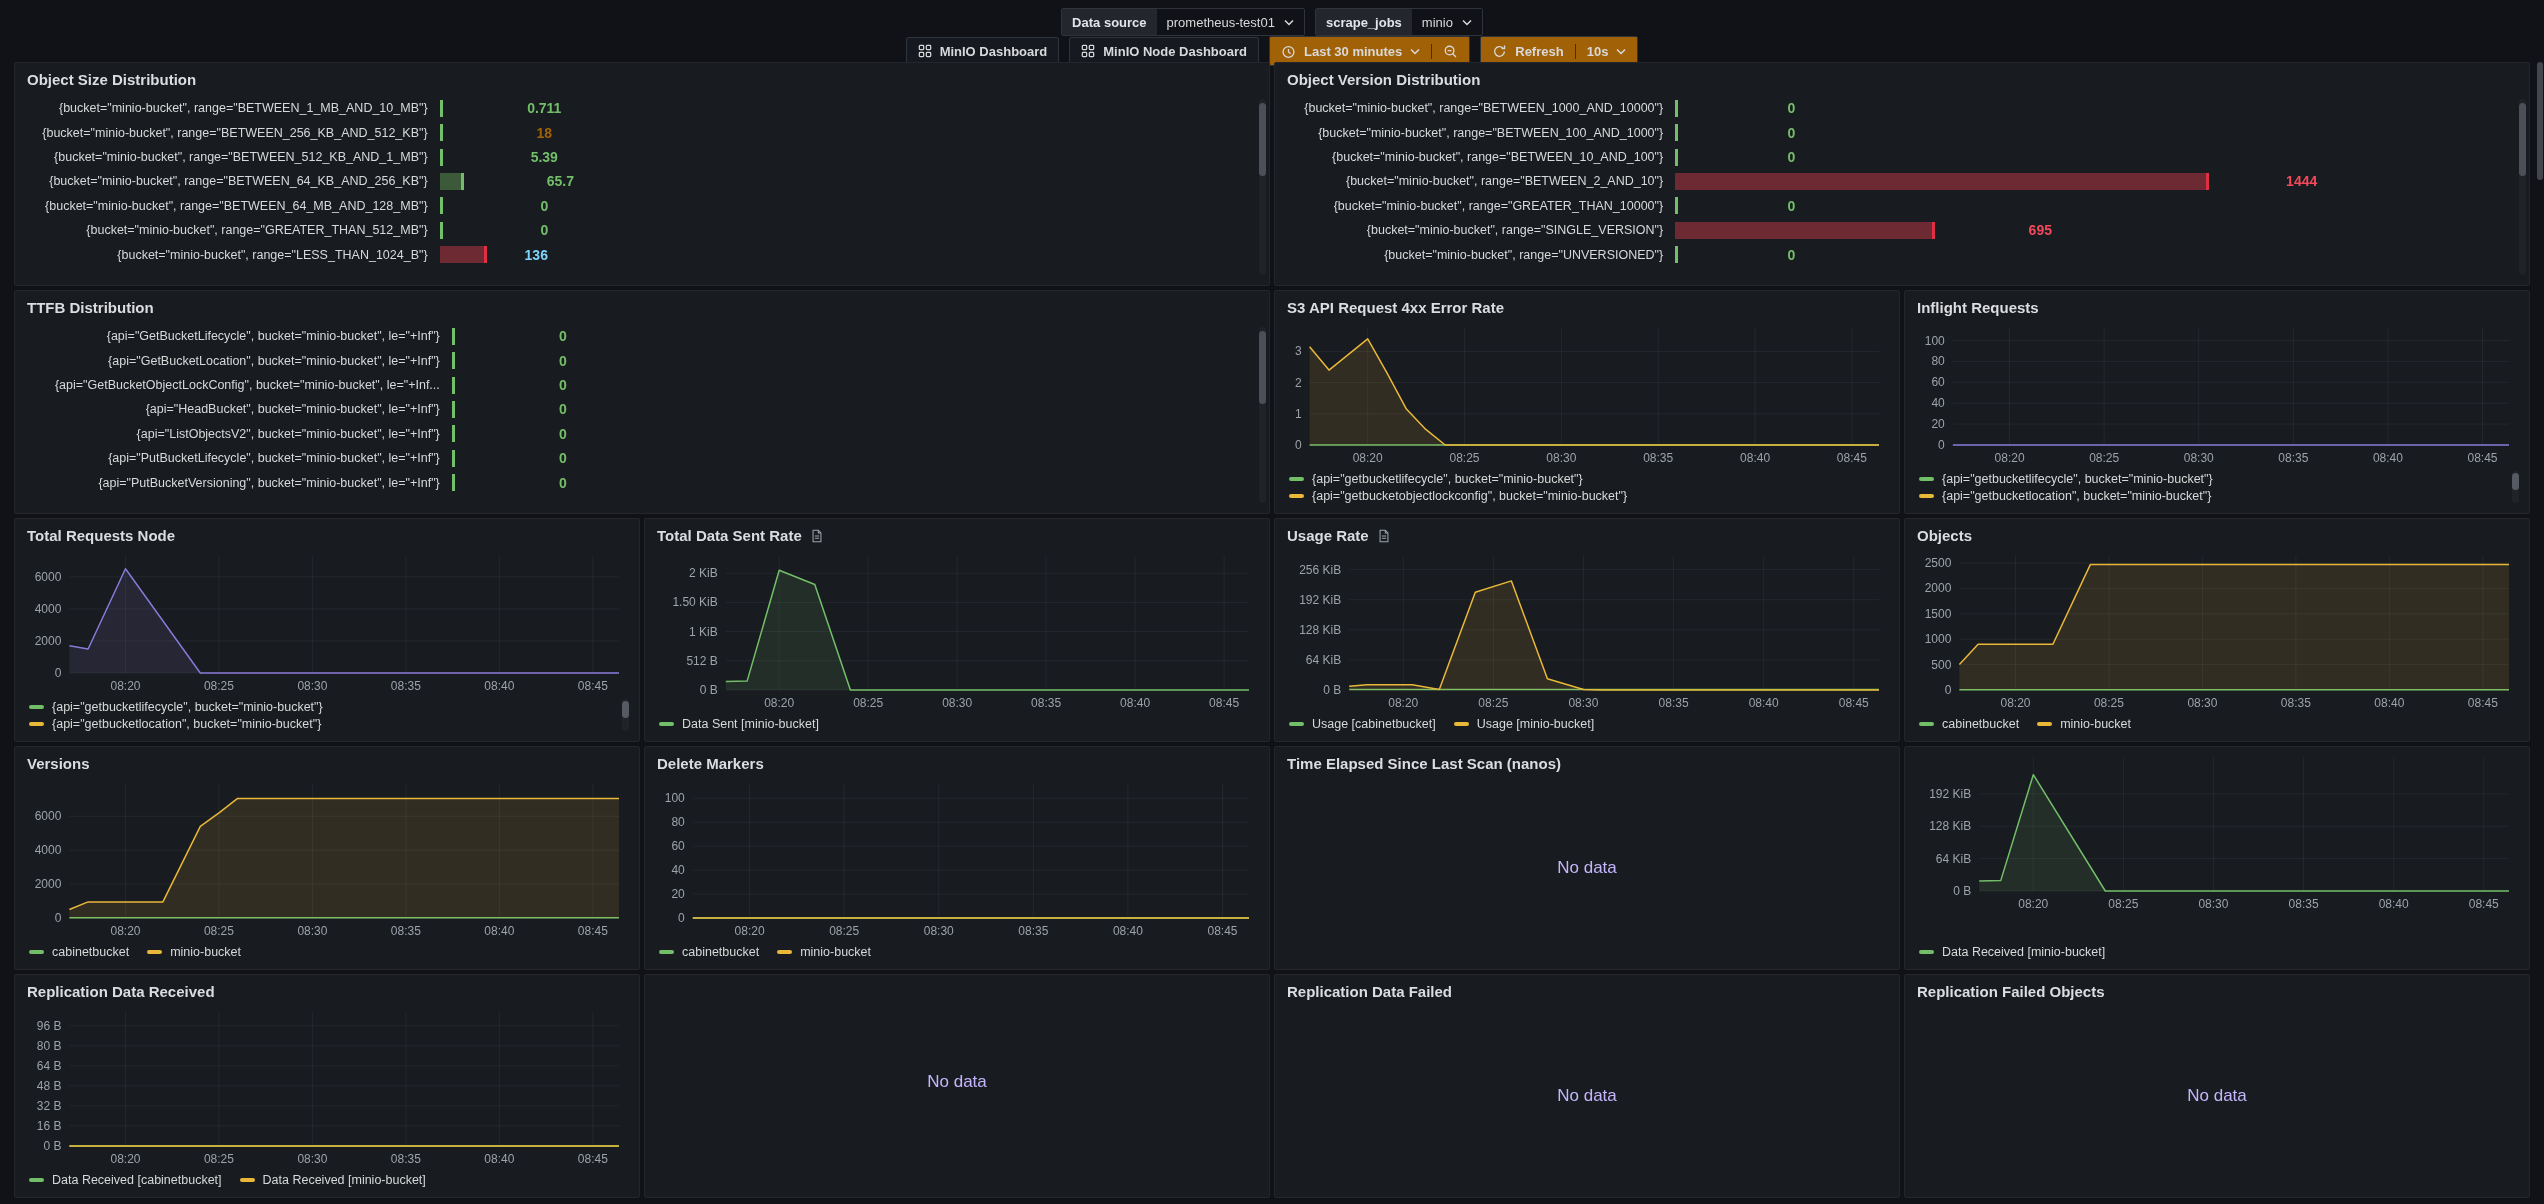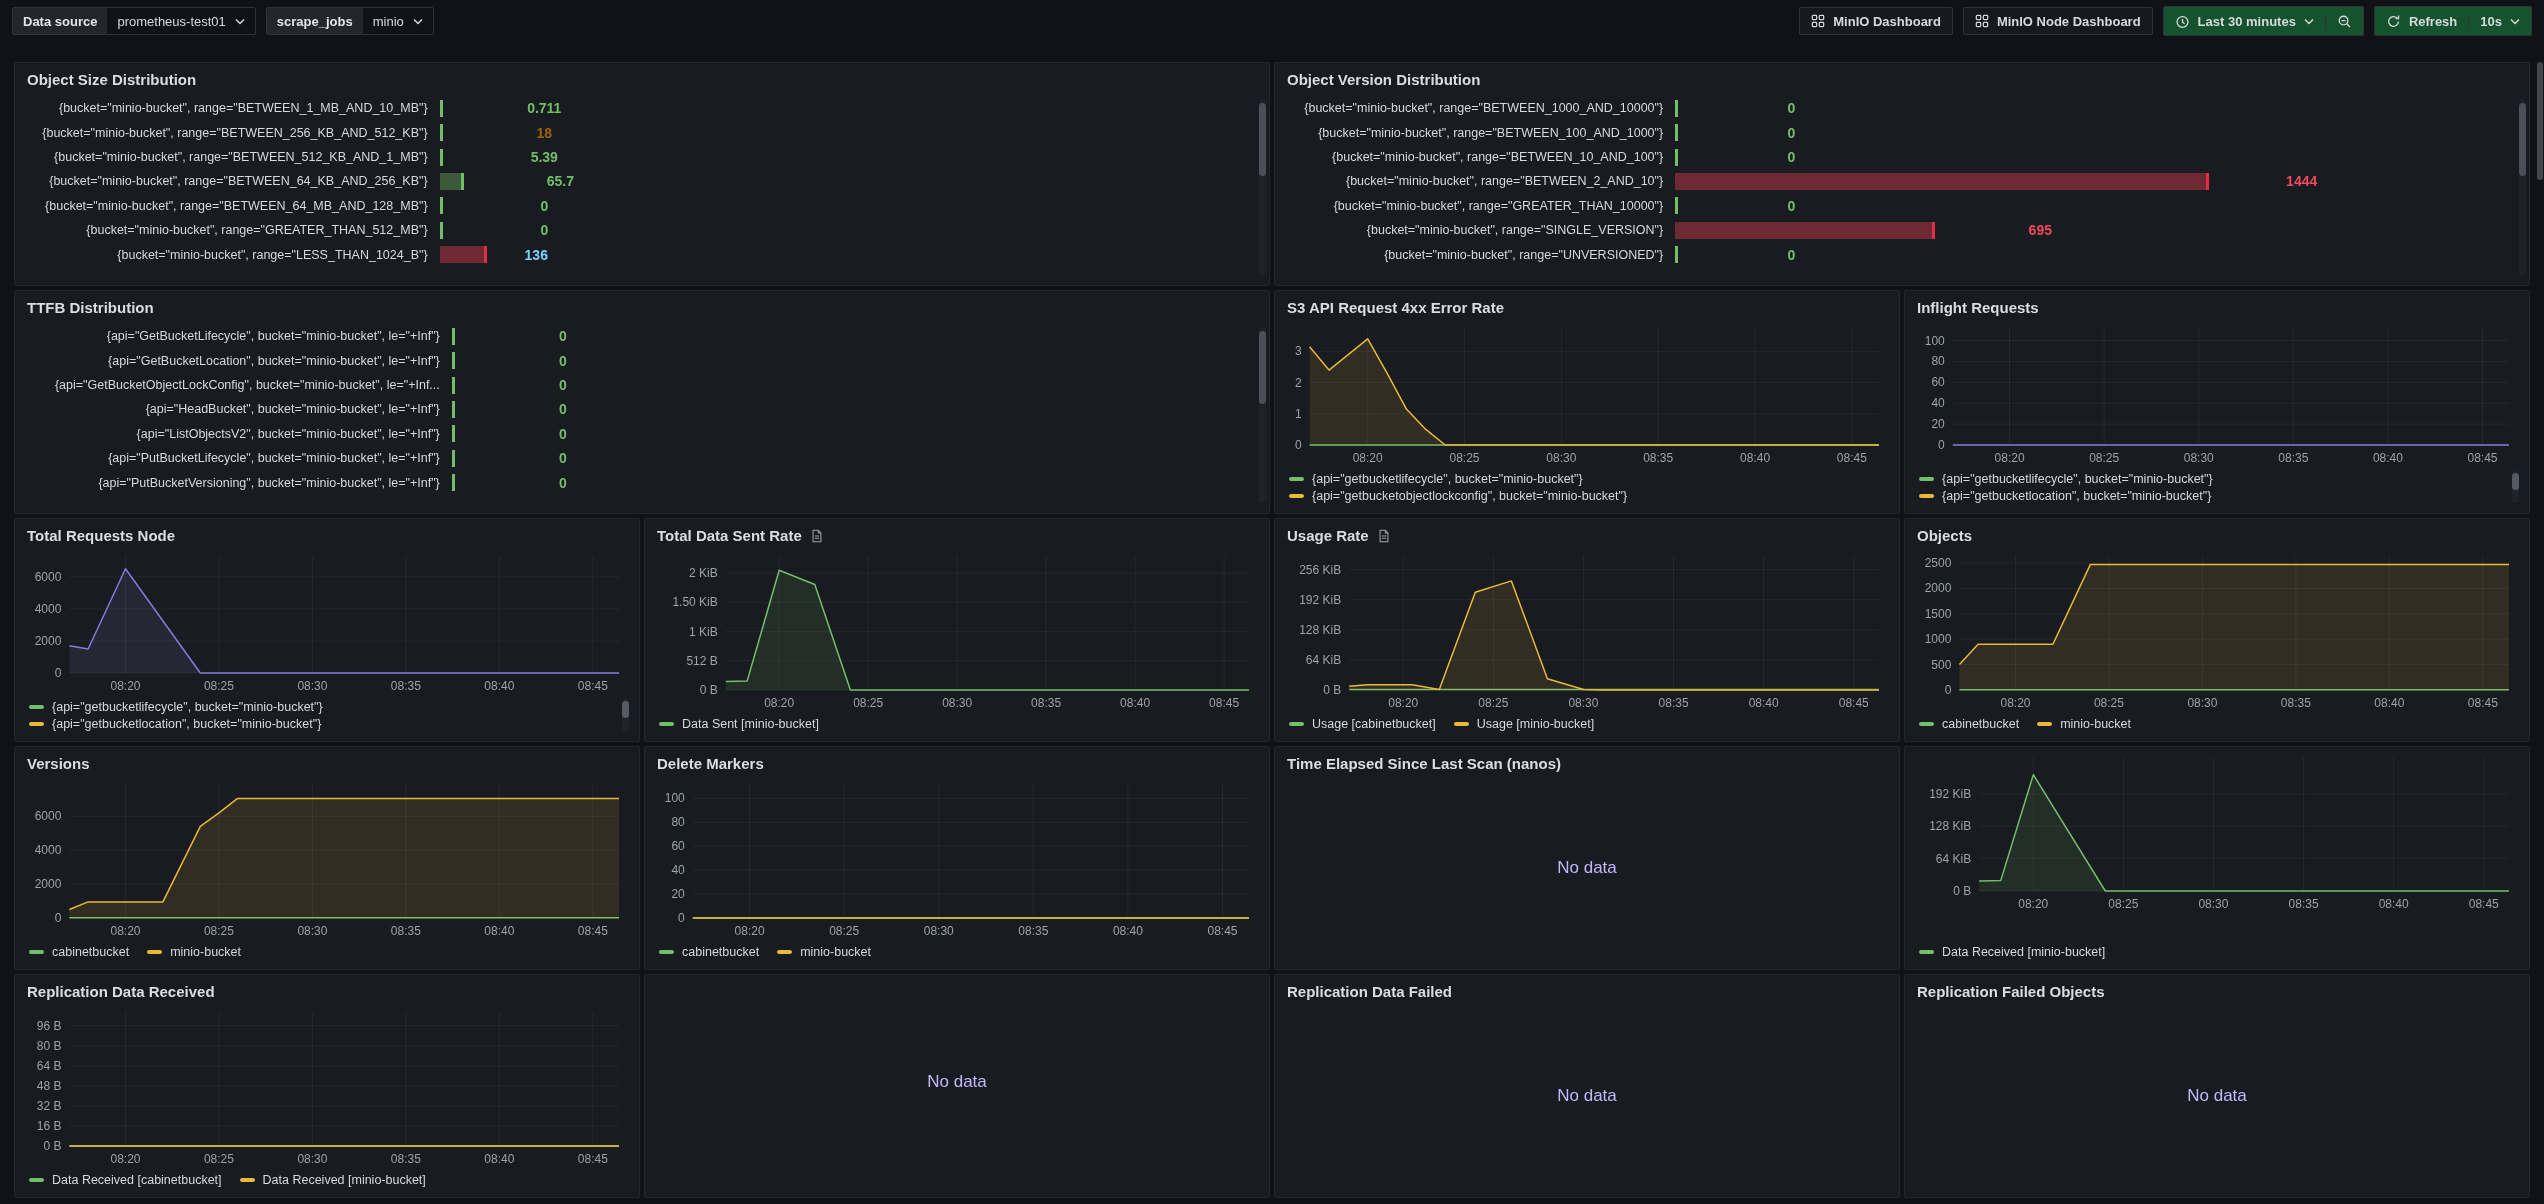--- a/index.html
+++ b/index.html
@@ -1,24 +1,24 @@
 <!DOCTYPE html>
 <html><head>
 <meta charset="utf-8">
 <style>
   html,body{margin:0;padding:0;background:#111217;width:2544px;height:1204px;overflow:hidden;
     font-family:"Liberation Sans",sans-serif;color:#d8d9da;}
-  .topbar{display:flex;justify-content:space-between;align-items:center;padding:8px 12px;height:26px;}
+  .topbar{display:flex;justify-content:space-between;align-items:center;padding:8px 0;height:26px;flex-direction:column;}
   .tb-left,.tb-right{display:flex;gap:10px;align-items:center;}
   .var-group{display:flex;height:26px;border:1px solid #2f333b;border-radius:2px;overflow:hidden;}
   .var-label{background:#24262d;padding:0 10px;display:flex;align-items:center;font-weight:700;font-size:13px;color:#e3e4e8;}
   .var-value{background:#111217;padding:0 10px;display:flex;align-items:center;gap:9px;font-size:13px;cursor:pointer;}
   .tb-btn{display:flex;align-items:center;gap:8px;height:26px;padding:0 11px;border:1px solid #2f333b;
     border-radius:2px;background:#161920;font-size:13px;font-weight:600;color:#d8d9da;cursor:pointer;}
-  .tb-seg{display:flex;height:28px;border:1px solid #2f333b;border-radius:2px;background:#14532d;overflow:hidden;align-items:center;}
+  .tb-seg{display:flex;height:28px;border:1px solid #2f333b;border-radius:2px;background:#a16207;overflow:hidden;align-items:center;}
   .tb-seg>div{display:flex;align-items:center;gap:8px;padding:0 11px;font-size:13px;font-weight:600;cursor:pointer;}
   .tb-seg>div+div{border-left:1px solid #2f333b;}
   .icon{display:flex;align-items:center;}
   .grid{display:grid;grid-template-columns:repeat(4,1fr);grid-auto-rows:224px;gap:4px;padding:20px 14px 8px;}
   .panel{background:#181b1f;border:1px solid #24262c;border-radius:2px;position:relative;display:flex;flex-direction:column;min-width:0;}
   .span2{grid-column:span 2;}
   .panel-header{display:flex;align-items:center;gap:8px;padding:8px 12px 2px;flex:0 0 auto;}
   .panel-title{font-size:15px;font-weight:600;color:#dcdde0;cursor:pointer;white-space:nowrap;}
   .panel-body{flex:1;display:flex;flex-direction:column;min-height:0;padding:0 10px 8px 10px;}
   .bg-rows{flex:1;display:flex;flex-direction:column;padding:6px 14px 10px 0;}

